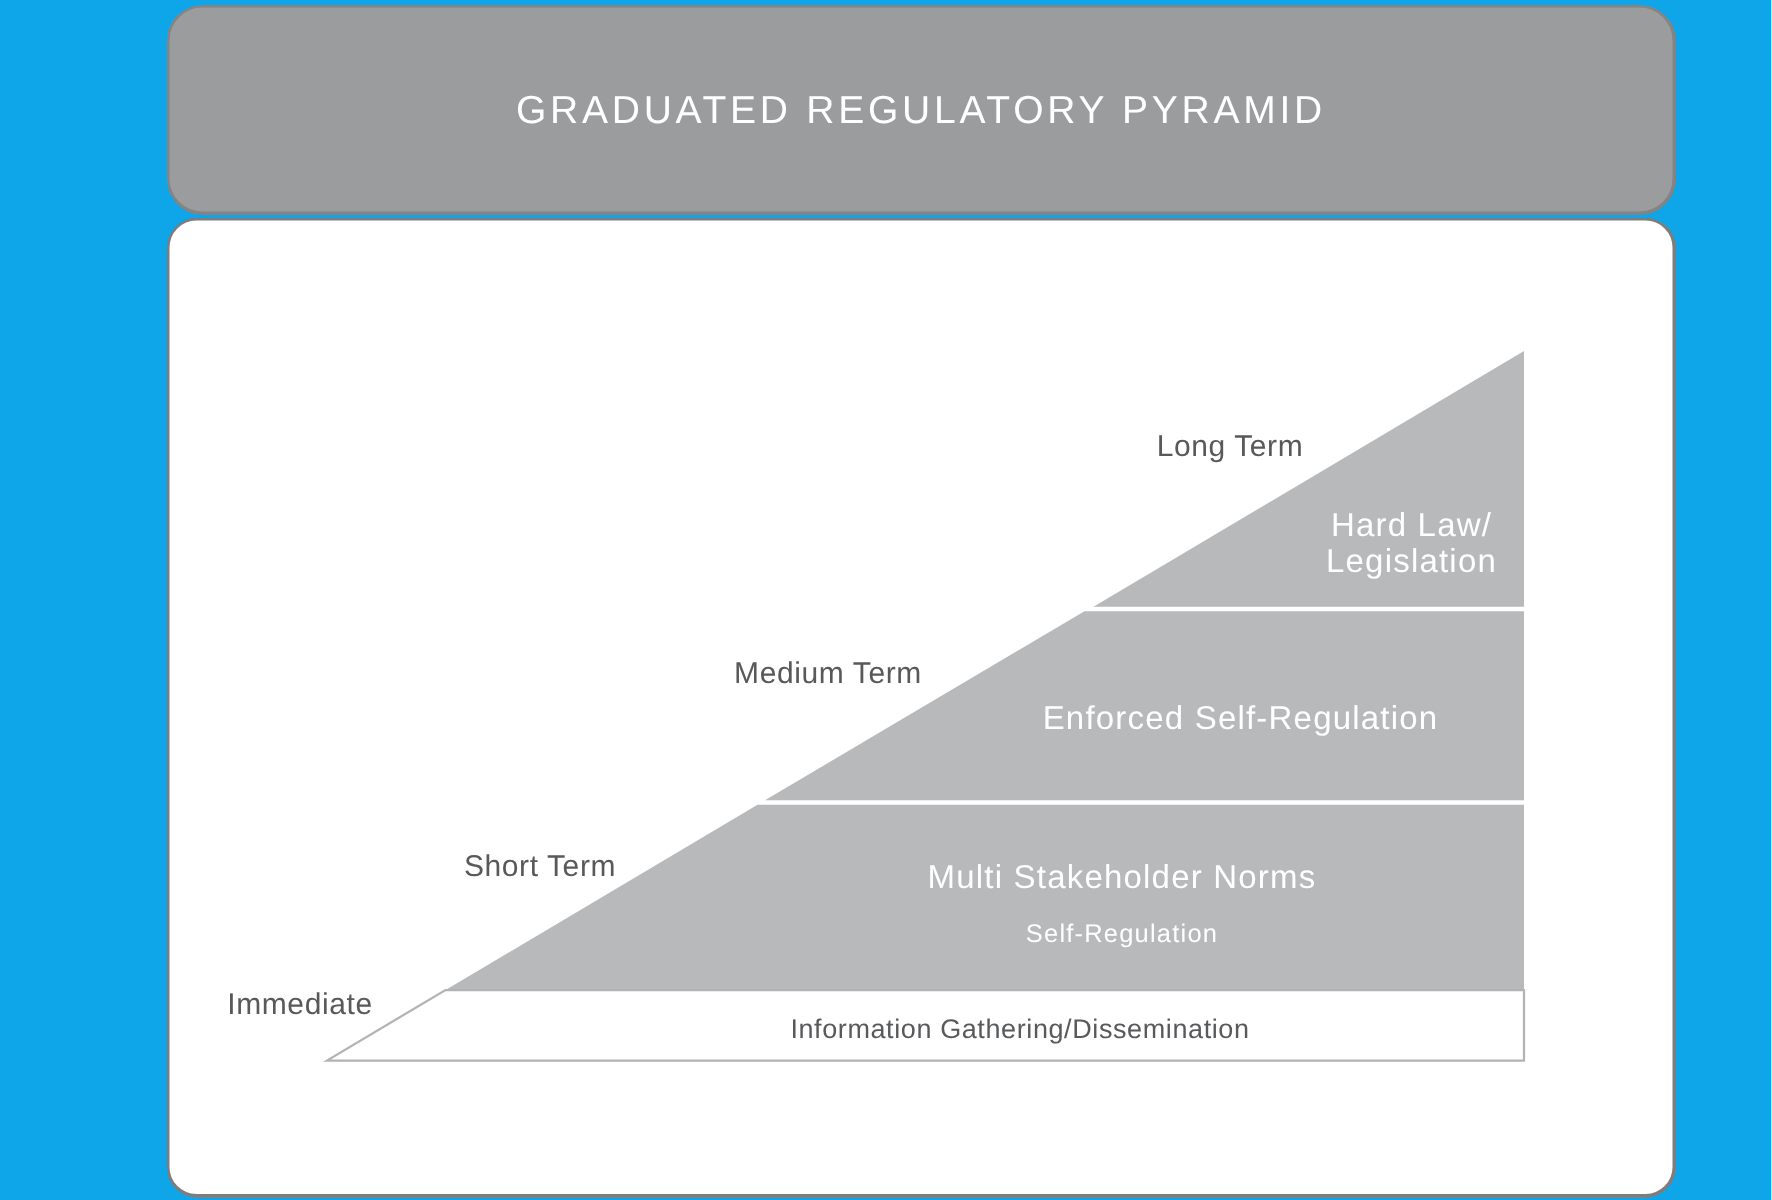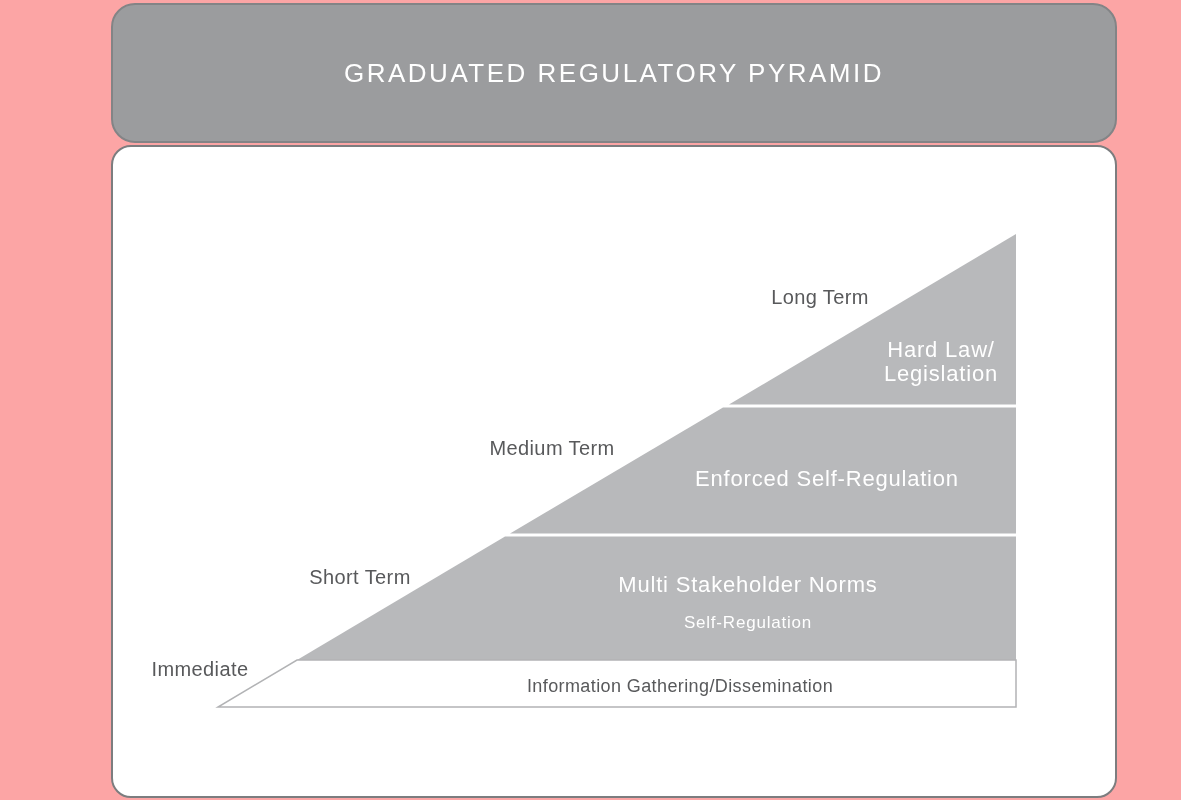--- a/index.html
+++ b/index.html
@@ -5,21 +5,21 @@
   html, body {
     margin: 0;
     padding: 0;
     background: #ffffff;
     font-family: "Liberation Sans", sans-serif;
   }
   .canvas {
     position: relative;
     width: 1181px;
     height: 800px;
-    background: #fca5a5;
+    background: #0ea5e9;
     overflow: hidden;
     text-decoration: underline;
   }
   .banner {
     position: absolute;
     left: 111px;
     top: 3px;
     width: 1002px;
     height: 136px;
     background: #9b9c9e;

